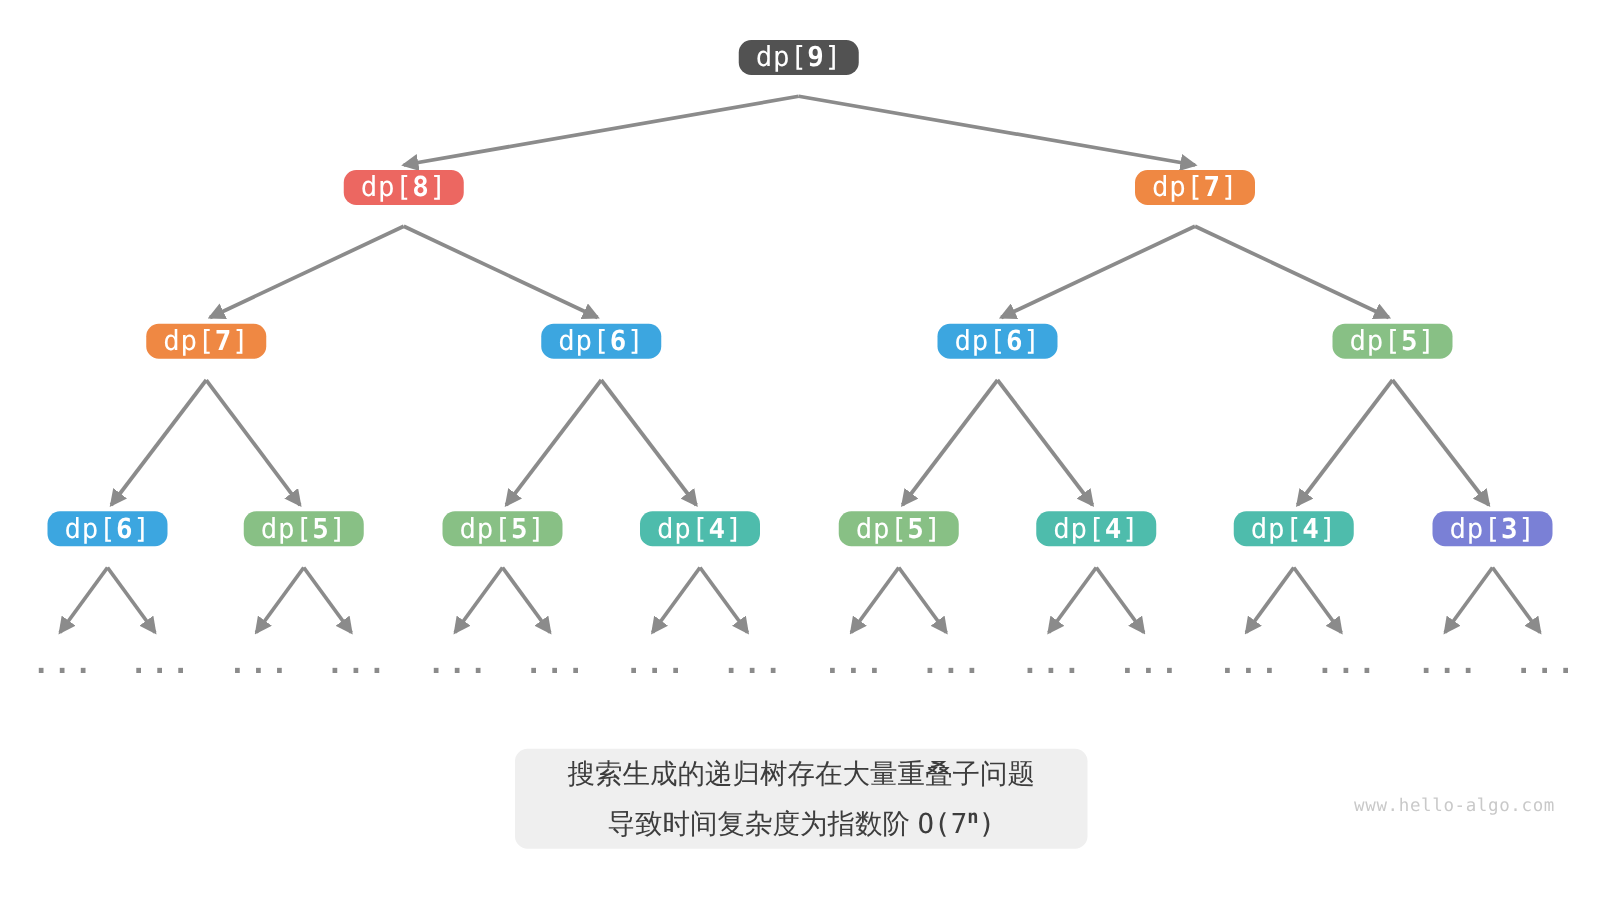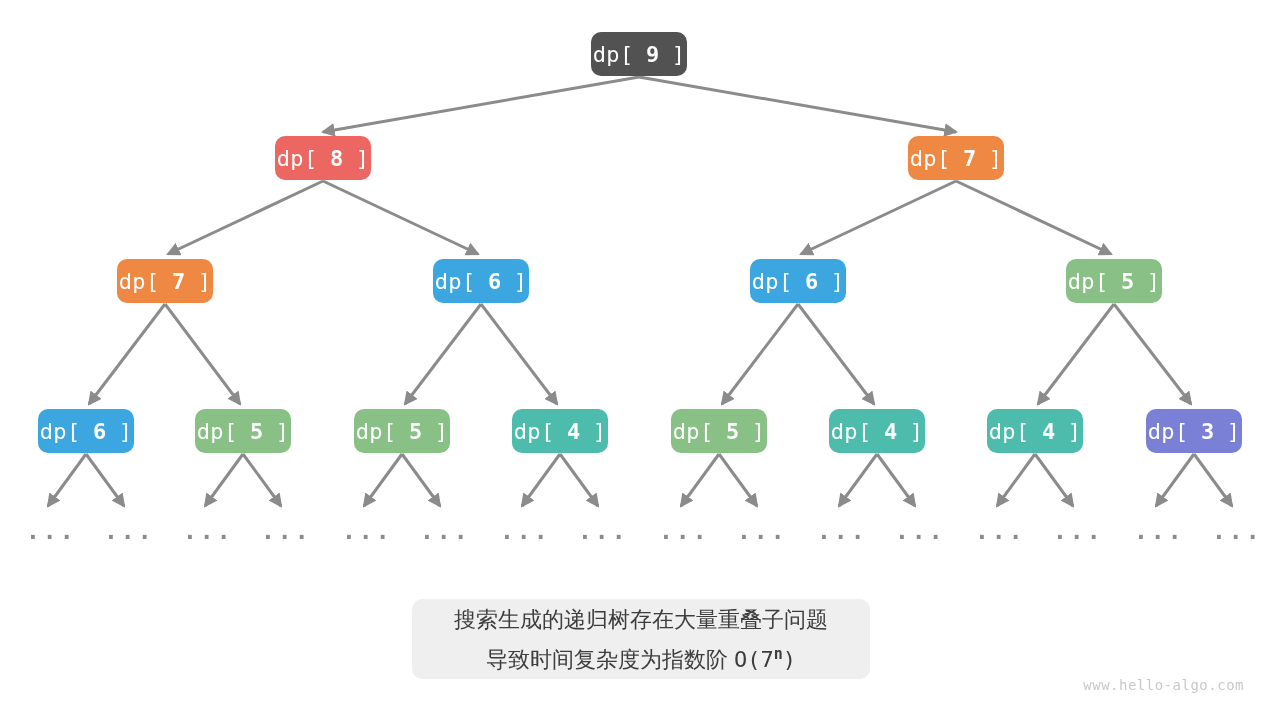--- a/index.html
+++ b/index.html
@@ -24,31 +24,30 @@
     width: 1280px;
     height: 720px;
   }
   svg.edges line {
     stroke: #8b8b8b;
     stroke-width: 3;
   }
   .node {
     position: absolute;
     width: 96px;
-    height: 44px;
+    height: 28px;
     border-radius: 10px;
     display: flex;
     align-items: center;
     justify-content: center;
     color: #ffffff;
     font-family: "DejaVu Sans Mono", monospace;
     font-size: 22px;
     letter-spacing: 0.5px;
     white-space: nowrap;
-    gap: 12px;
   }
   .node .nv { font-weight: 700; }
   .dots {
     position: absolute;
     top: 518px;
     width: 40px;
     text-align: center;
     color: #8b8b8b;
     font-family: "DejaVu Sans Mono", monospace;
     font-weight: 700;
@@ -75,21 +74,21 @@
     font-family: "DejaVu Sans Mono", monospace;
   }
   .caption sup.mono {
     font-weight: 700;
     font-size: 15px;
     vertical-align: 8px;
   }
   .watermark {
     position: absolute;
     right: 36px;
-    top: 677px;
+    top: 637px;
     color: #c9c9c9;
     font-family: "DejaVu Sans Mono", monospace;
     font-size: 14px;
     letter-spacing: 0.5px;
   }
 </style>
 </head>
 <body>
 
 <div class="canvas">

